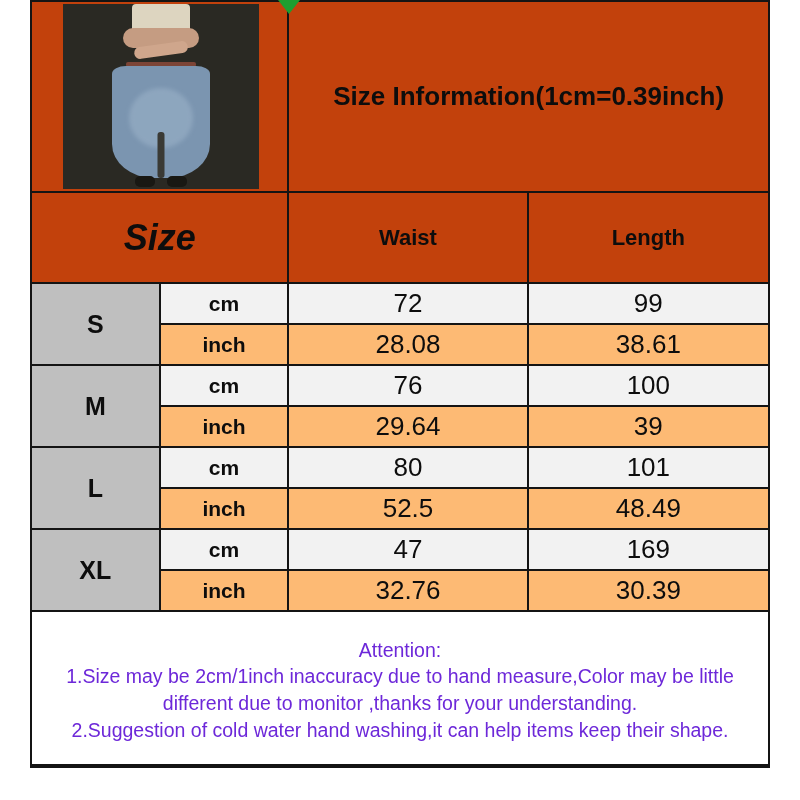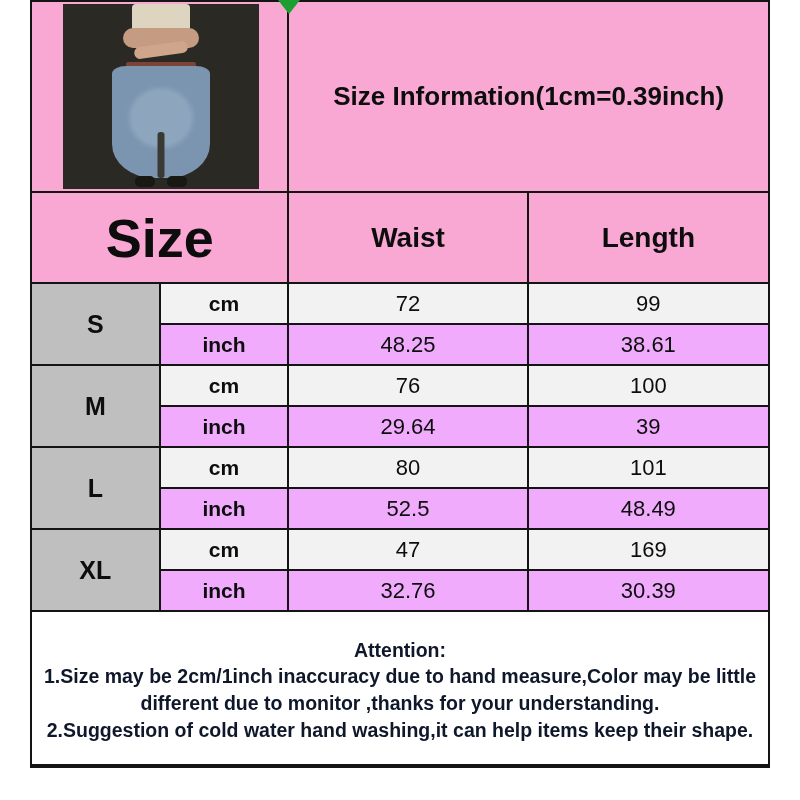--- a/index.html
+++ b/index.html
@@ -35,71 +35,71 @@
     vertical-align: middle;
     padding: 0;
     overflow: hidden;
   }
   
   tr.r-image  { height: 191px; }
   tr.r-header { height: 91px; }
   tr.r-data   { height: 41px; }
   tr.r-note   { height: 155px; }
 
-  .cell-gray-light { background: #f9a8d4; }
+  .cell-gray-light { background: #c2410c; }
   .cell-gray-mid   { background: #bfbfbf; }
   .cell-cm         { background: #f2f2f2; }
-  .cell-inch       { background: #f0abfc; }
+  .cell-inch       { background: #fdba74; }
 
   .image-cell { vertical-align: top; }
 
   .info-title {
     font-size: 26px;
     font-weight: bold;
     letter-spacing: 0px;
     color: #0d0d0d;
   }
   .size-big {
-    font-size: 54px;
-    font-weight: bold;
-    color: #0d0d0d;
+    font-size: 36px;
+    font-weight: bold;
+    color: #0d0d0d;
+    font-style: italic;
   }
   .col-head {
-    font-size: 28px;
+    font-size: 22px;
     font-weight: bold;
     color: #0d0d0d;
     margin-top: 27px;
   }
   .size-label {
     font-size: 25px;
     font-weight: bold;
     color: #0d0d0d;
   }
   .unit-label {
     font-size: 21px;
     font-weight: bold;
     color: #0d0d0d;
     margin-top: 24px;
   }
   .value-cell {
-    font-size: 22px;
+    font-size: 26px;
     font-weight: normal;
     color: #0d0d0d;
   }
   .attention-cell {
     background: #ffffff;
     vertical-align: top;
     text-align: left;
   }
   .attention-text {
     padding: 4px 8px 0 8px;
     font-size: 19.5px;
     line-height: 1.37;
-    color: #0f172a;
-    font-weight: bold;
+    color: #6d28d9;
   }
   .attention-text p { margin: 0; }
 
   
   .corner-marker {
     position: absolute;
     left: 278px;
     top: 0;
     width: 0;
     height: 0;
@@ -222,21 +222,21 @@
     </tr>
 
     <tr class="r-data">
       <td rowspan="2" class="cell-gray-mid size-label">S</td>
       <td class="cell-cm unit-label">cm</td>
       <td class="cell-cm value-cell">72</td>
       <td class="cell-cm value-cell">99</td>
     </tr>
     <tr class="r-data">
       <td class="cell-inch unit-label">inch</td>
-      <td class="cell-inch value-cell">48.25</td>
+      <td class="cell-inch value-cell">28.08</td>
       <td class="cell-inch value-cell">38.61</td>
     </tr>
 
     <tr class="r-data">
       <td rowspan="2" class="cell-gray-mid size-label">M</td>
       <td class="cell-cm unit-label">cm</td>
       <td class="cell-cm value-cell">76</td>
       <td class="cell-cm value-cell">100</td>
     </tr>
     <tr class="r-data">

